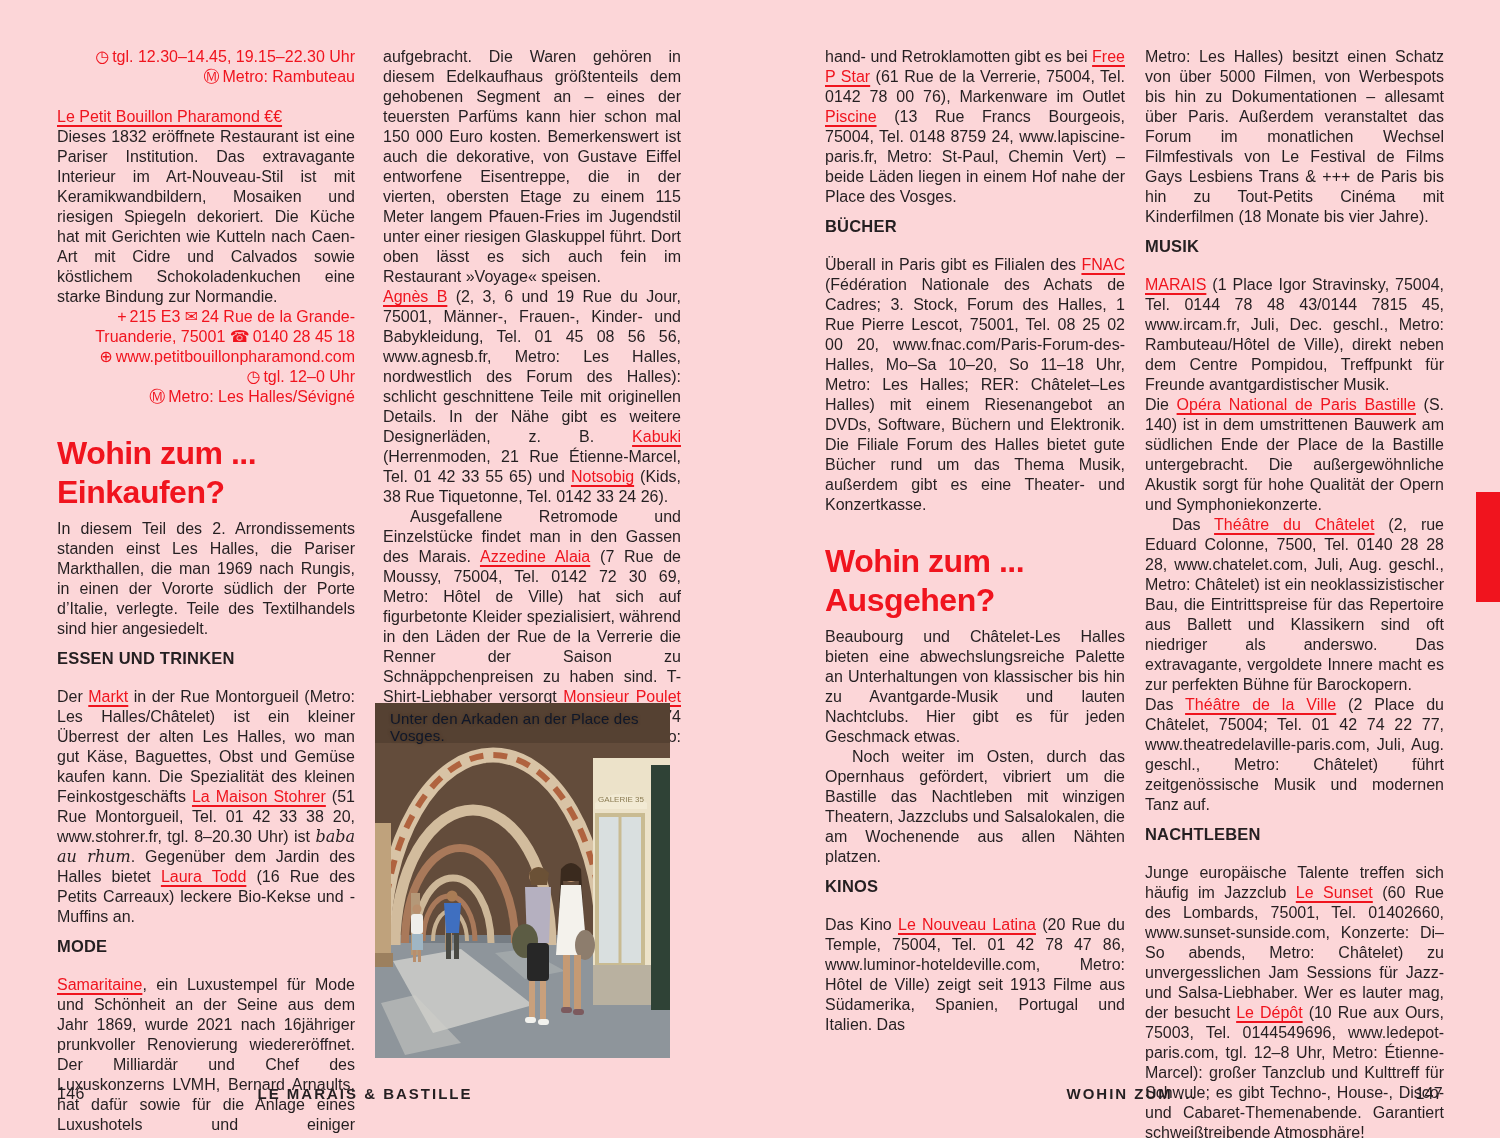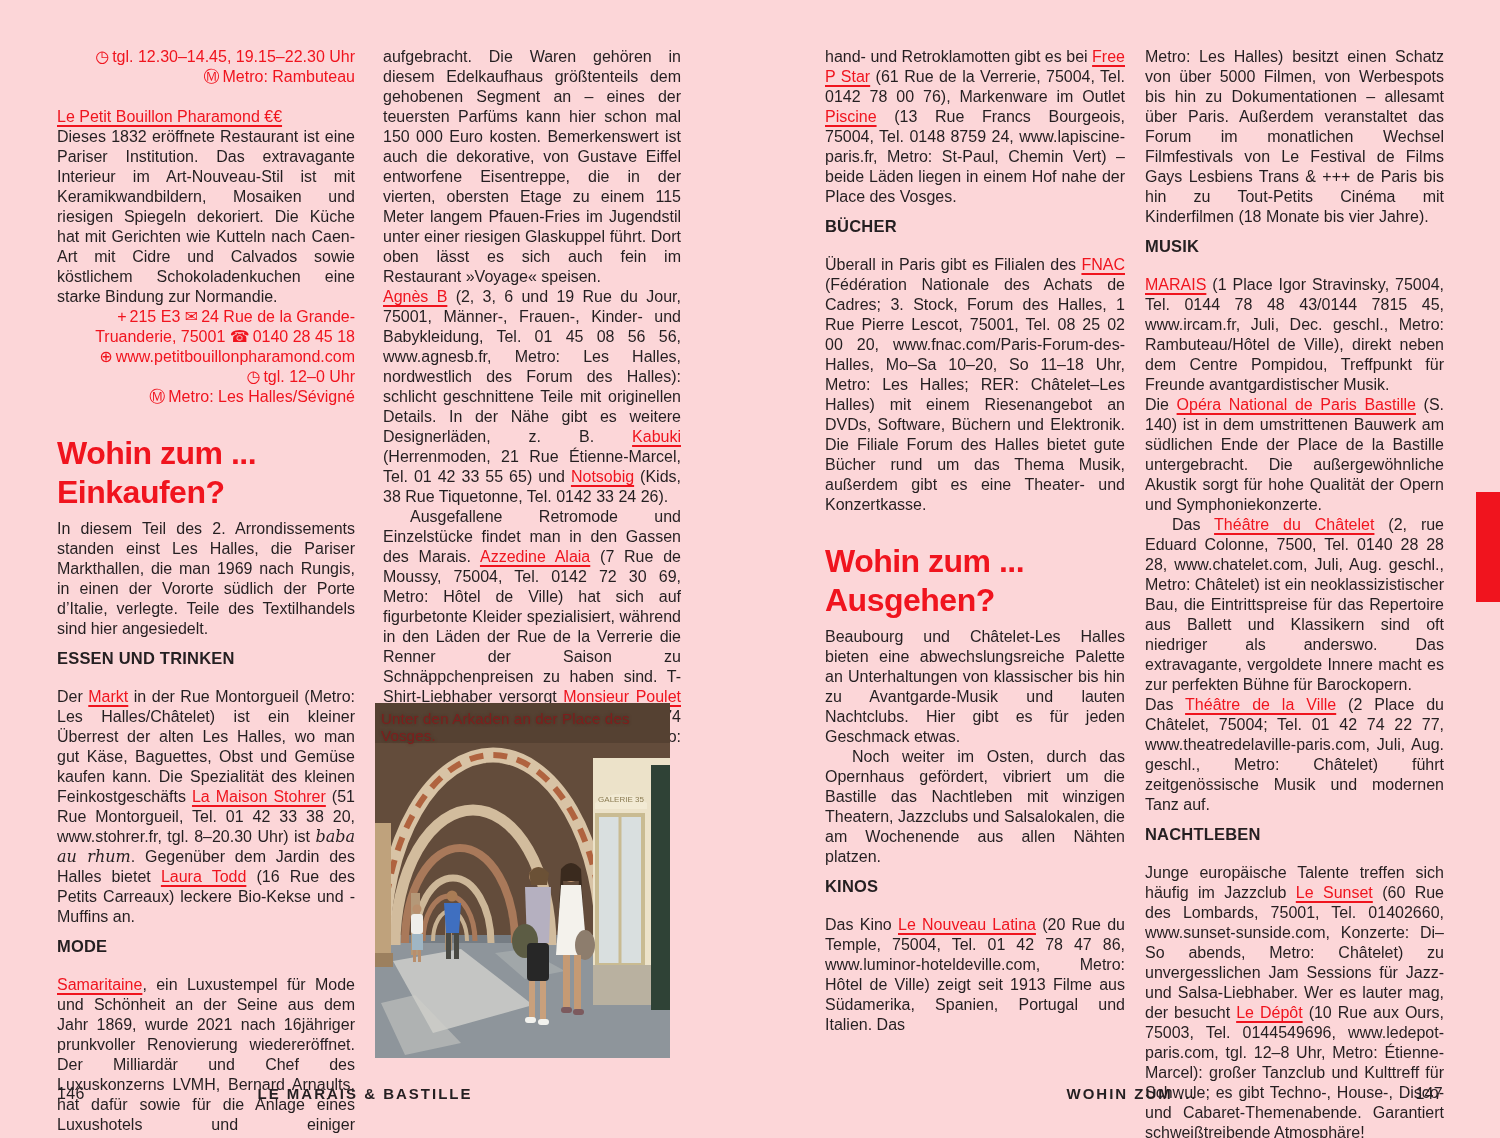--- a/index.html
+++ b/index.html
@@ -32,22 +32,22 @@
   .pagenum{letter-spacing:0.3px;}
   .footsec{font-weight:bold;letter-spacing:2px;font-size:15px;}
   #foot-146{left:57px;}
   #foot-sec-left{left:215px;width:300px;text-align:center;}
   #foot-sec-right{left:982px;width:300px;text-align:center;}
   #foot-147{right:57px;text-align:left;}
   .chapter-tab{position:absolute;right:0;top:492px;width:24px;height:110px;background:var(--red);}
   figure.photo{position:absolute;left:375px;top:703px;width:295px;height:355px;margin:0;}
   figure.photo svg{display:block;}
   figure.photo figcaption{
-    position:absolute;top:7px;left:6px;right:8px;
-    color:#7f1d1d;font-size:15px;letter-spacing:0.2px;
+    position:absolute;top:7px;left:15px;right:8px;
+    color:#0f172a;font-size:15px;letter-spacing:0.2px;
     text-shadow:0 0 3px rgba(60,40,20,.6);
   }
 </style>
 </head>
 <body>
 
 <div class="col" id="col1">
     <p class="red"><span class="icon">◷</span><span>tgl. 12.30–14.45, 19.15–22.30 Uhr</span></p>
     <p class="red"><span class="icon">Ⓜ</span><span>Metro: Rambuteau</span></p>
     <div class="gap"></div>

